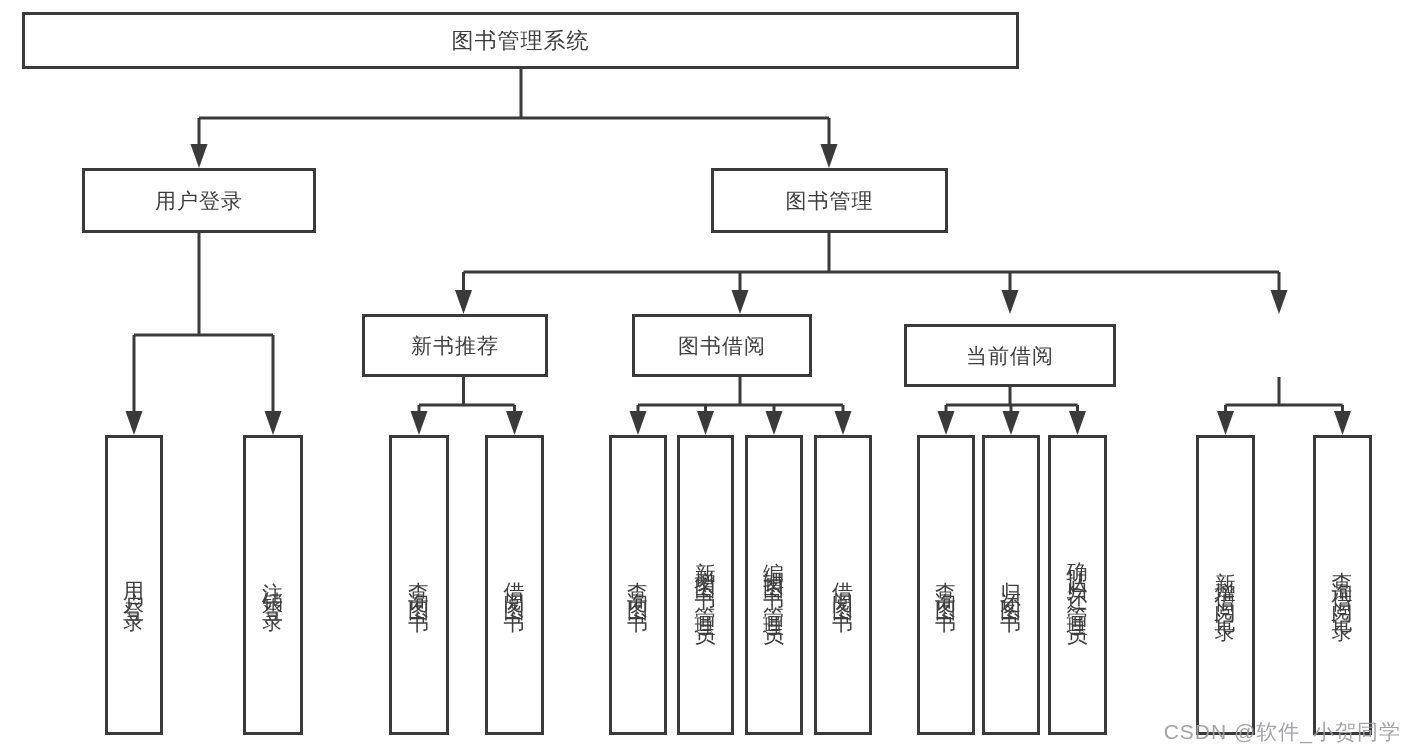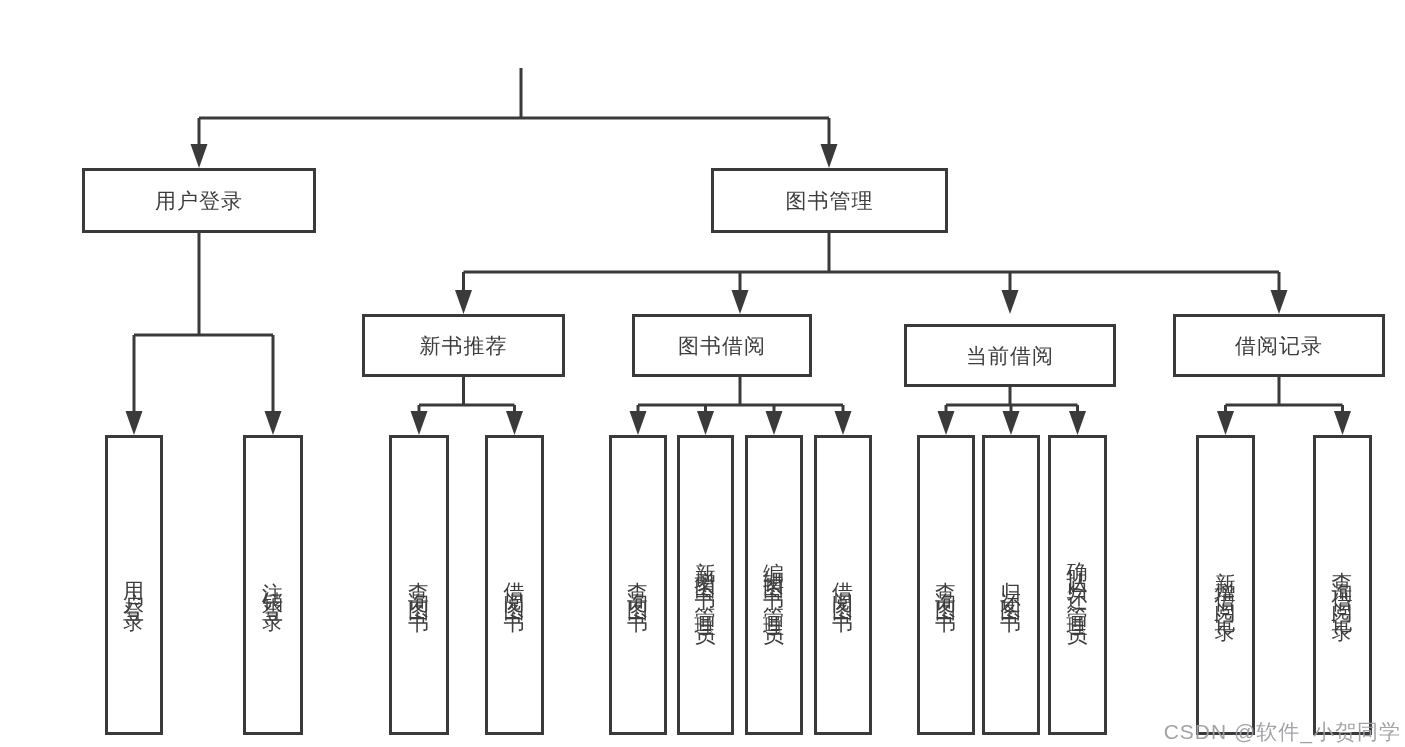--- a/index.html
+++ b/index.html
@@ -25,21 +25,21 @@
     display: flex;
     align-items: center;
     justify-content: center;
     z-index: 2;
     color: #3d3d3d;
   }
   .hbox { font-size: 21px; letter-spacing: 1px; }
   .b-root { left: 22px; top: 12px; width: 997px; height: 57px; font-size: 22px; }
   .b-login   { left: 82px;  top: 168px; width: 234px; height: 65px; }
   .b-mgmt    { left: 711px; top: 168px; width: 237px; height: 65px; }
-  .b-newbooks{ left: 362px; top: 314px; width: 203px; height: 63px; }
+  .b-newbooks{ left: 362px; top: 314px; width: 186px; height: 63px; }
   .b-borrow  { left: 632px; top: 314px; width: 180px; height: 63px; }
   .b-current { left: 904px; top: 324px; width: 212px; height: 63px; }
   .b-records { left: 1173px; top: 314px; width: 212px; height: 63px; }
   .vbox { top: 435px; height: 300px; }
   .vtext {
     writing-mode: vertical-rl;
     text-orientation: mixed;
     font-size: 21px;
     letter-spacing: 10px;
     line-height: 1;
@@ -125,40 +125,40 @@
       <polygon points="765.5,411 782.5,411 774,435"></polygon>
       <polygon points="834.5,411 851.5,411 843,435"></polygon>
       <polygon points="937.5,411 954.5,411 946,435"></polygon>
       <polygon points="1002.5,411 1019.5,411 1011,435"></polygon>
       <polygon points="1069,411 1086,411 1077.5,435"></polygon>
       <polygon points="1217,411 1234,411 1225.5,435"></polygon>
       <polygon points="1334,411 1351,411 1342.5,435"></polygon>
     </g>
   </svg>
 
+  <div class="node hbox b-root">
+    <span>图书管理系统</span>
+  </div>
 
   <div class="node hbox b-login">
     <span>用户登录</span>
   </div>
   <div class="node hbox b-mgmt">
     <span>图书管理</span>
   </div>
 
   <div class="node hbox b-newbooks">
     <span>新书推荐</span>
   </div>
   <div class="node hbox b-borrow">
     <span>图书借阅</span>
   </div>
   <div class="node hbox b-current">
     <span>当前借阅</span>
   </div>
-  <div class="node hbox b-records">
-    <span>借阅记录</span>
-  </div>
 
   <div class="node vbox v1a">
     <span class="vtext">用户登录</span>
   </div>
   <div class="node vbox v1b">
     <span class="vtext">注销登录</span>
   </div>
 
   <div class="node vbox v2a">
     <span class="vtext">查询图书</span>

